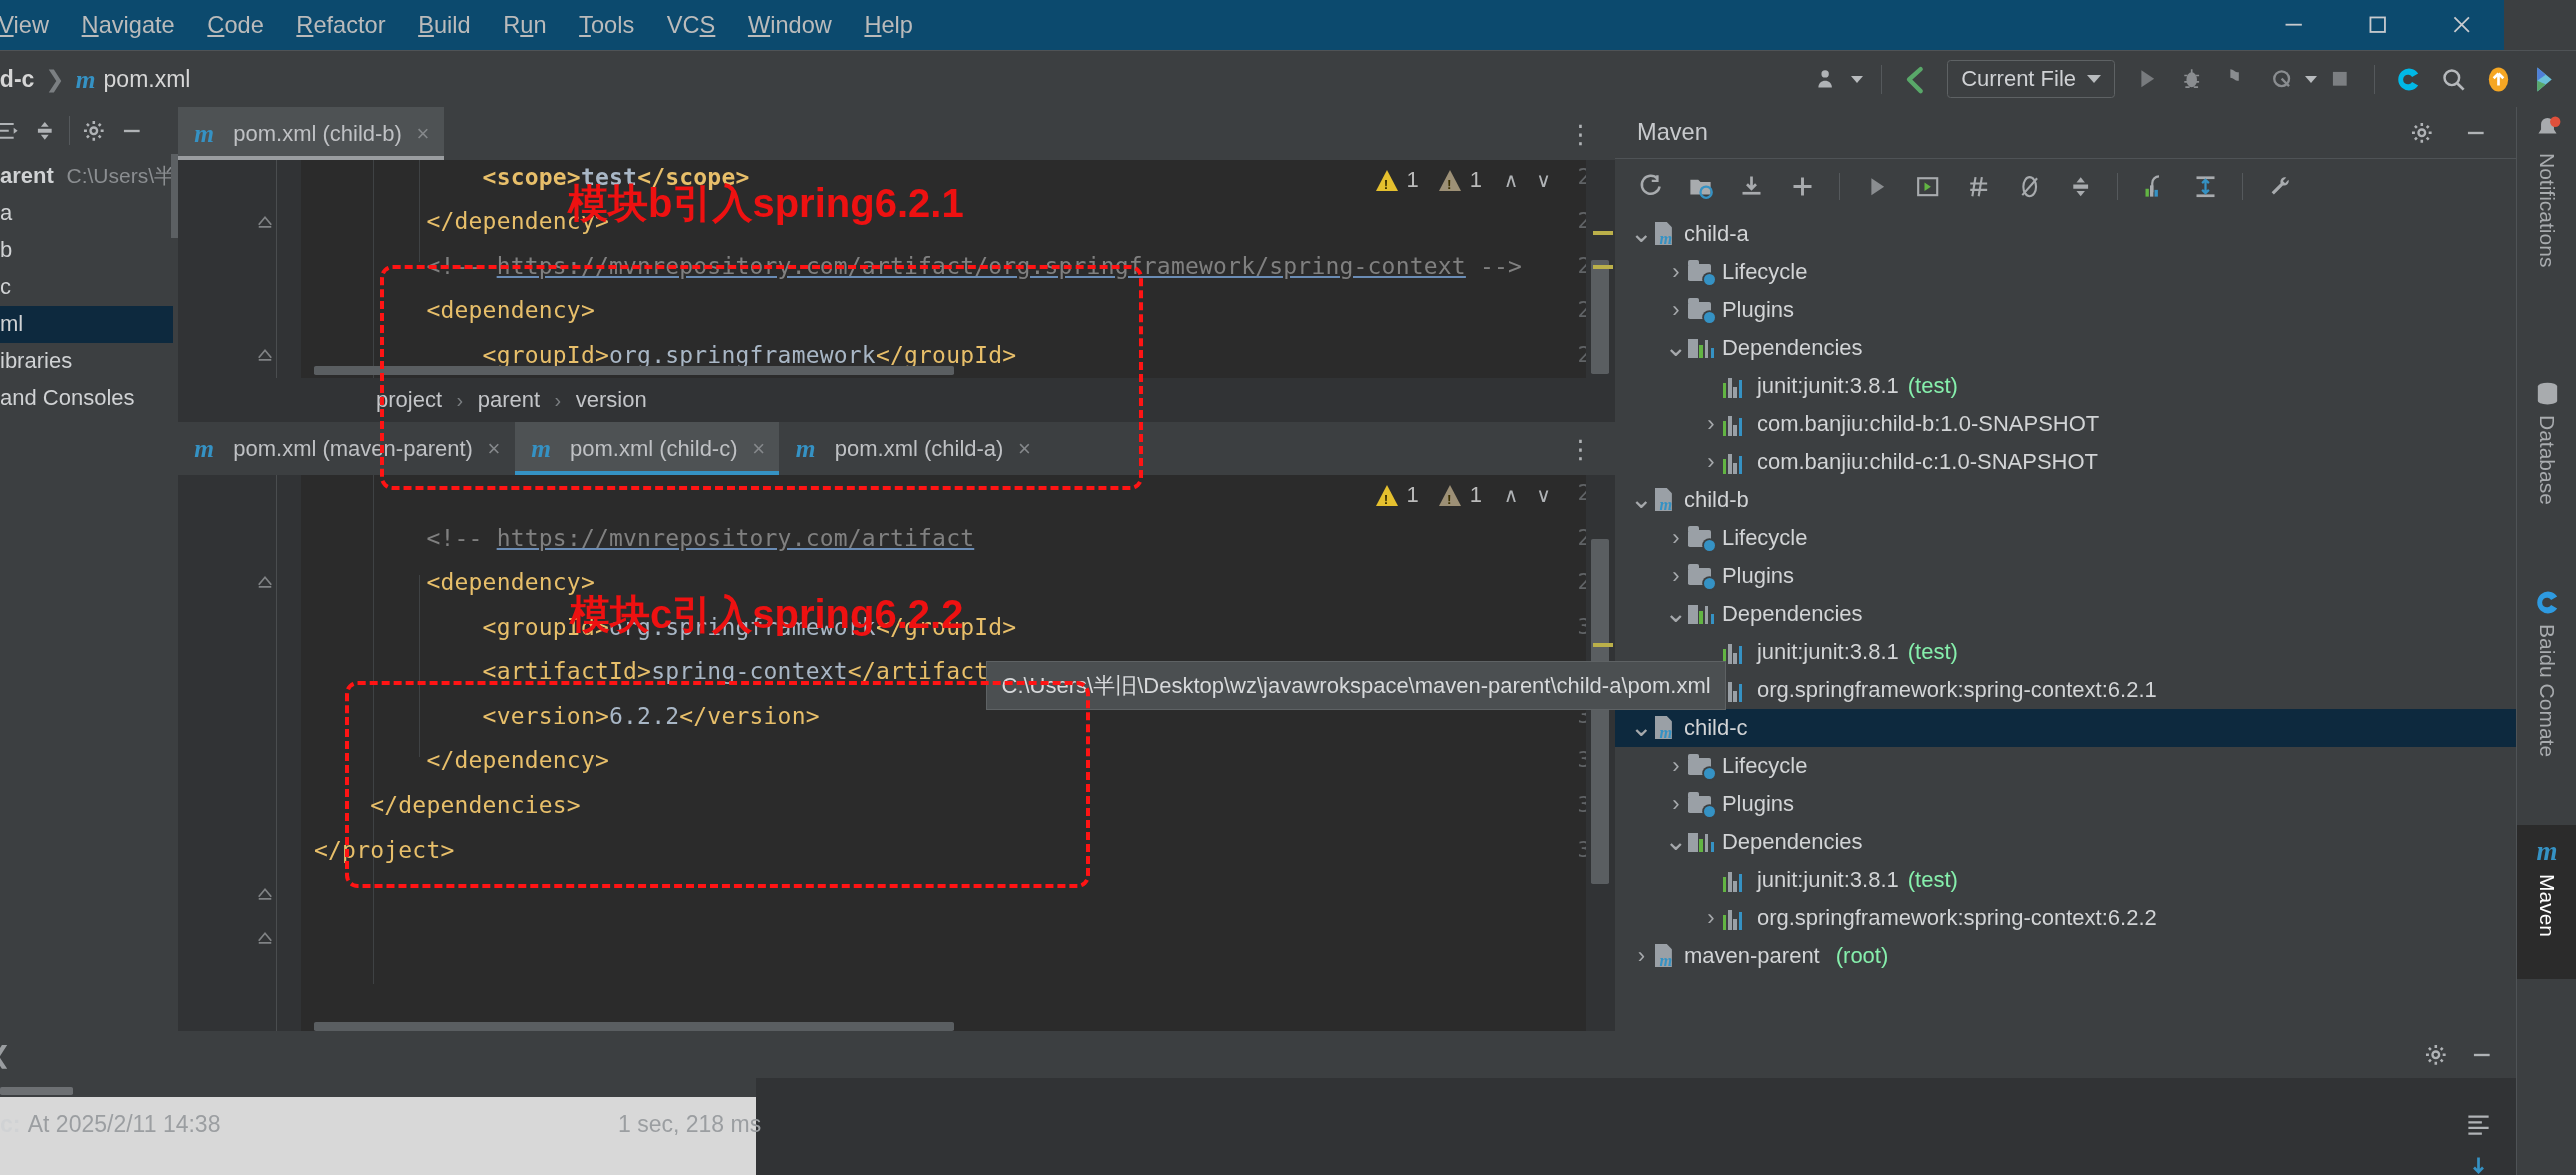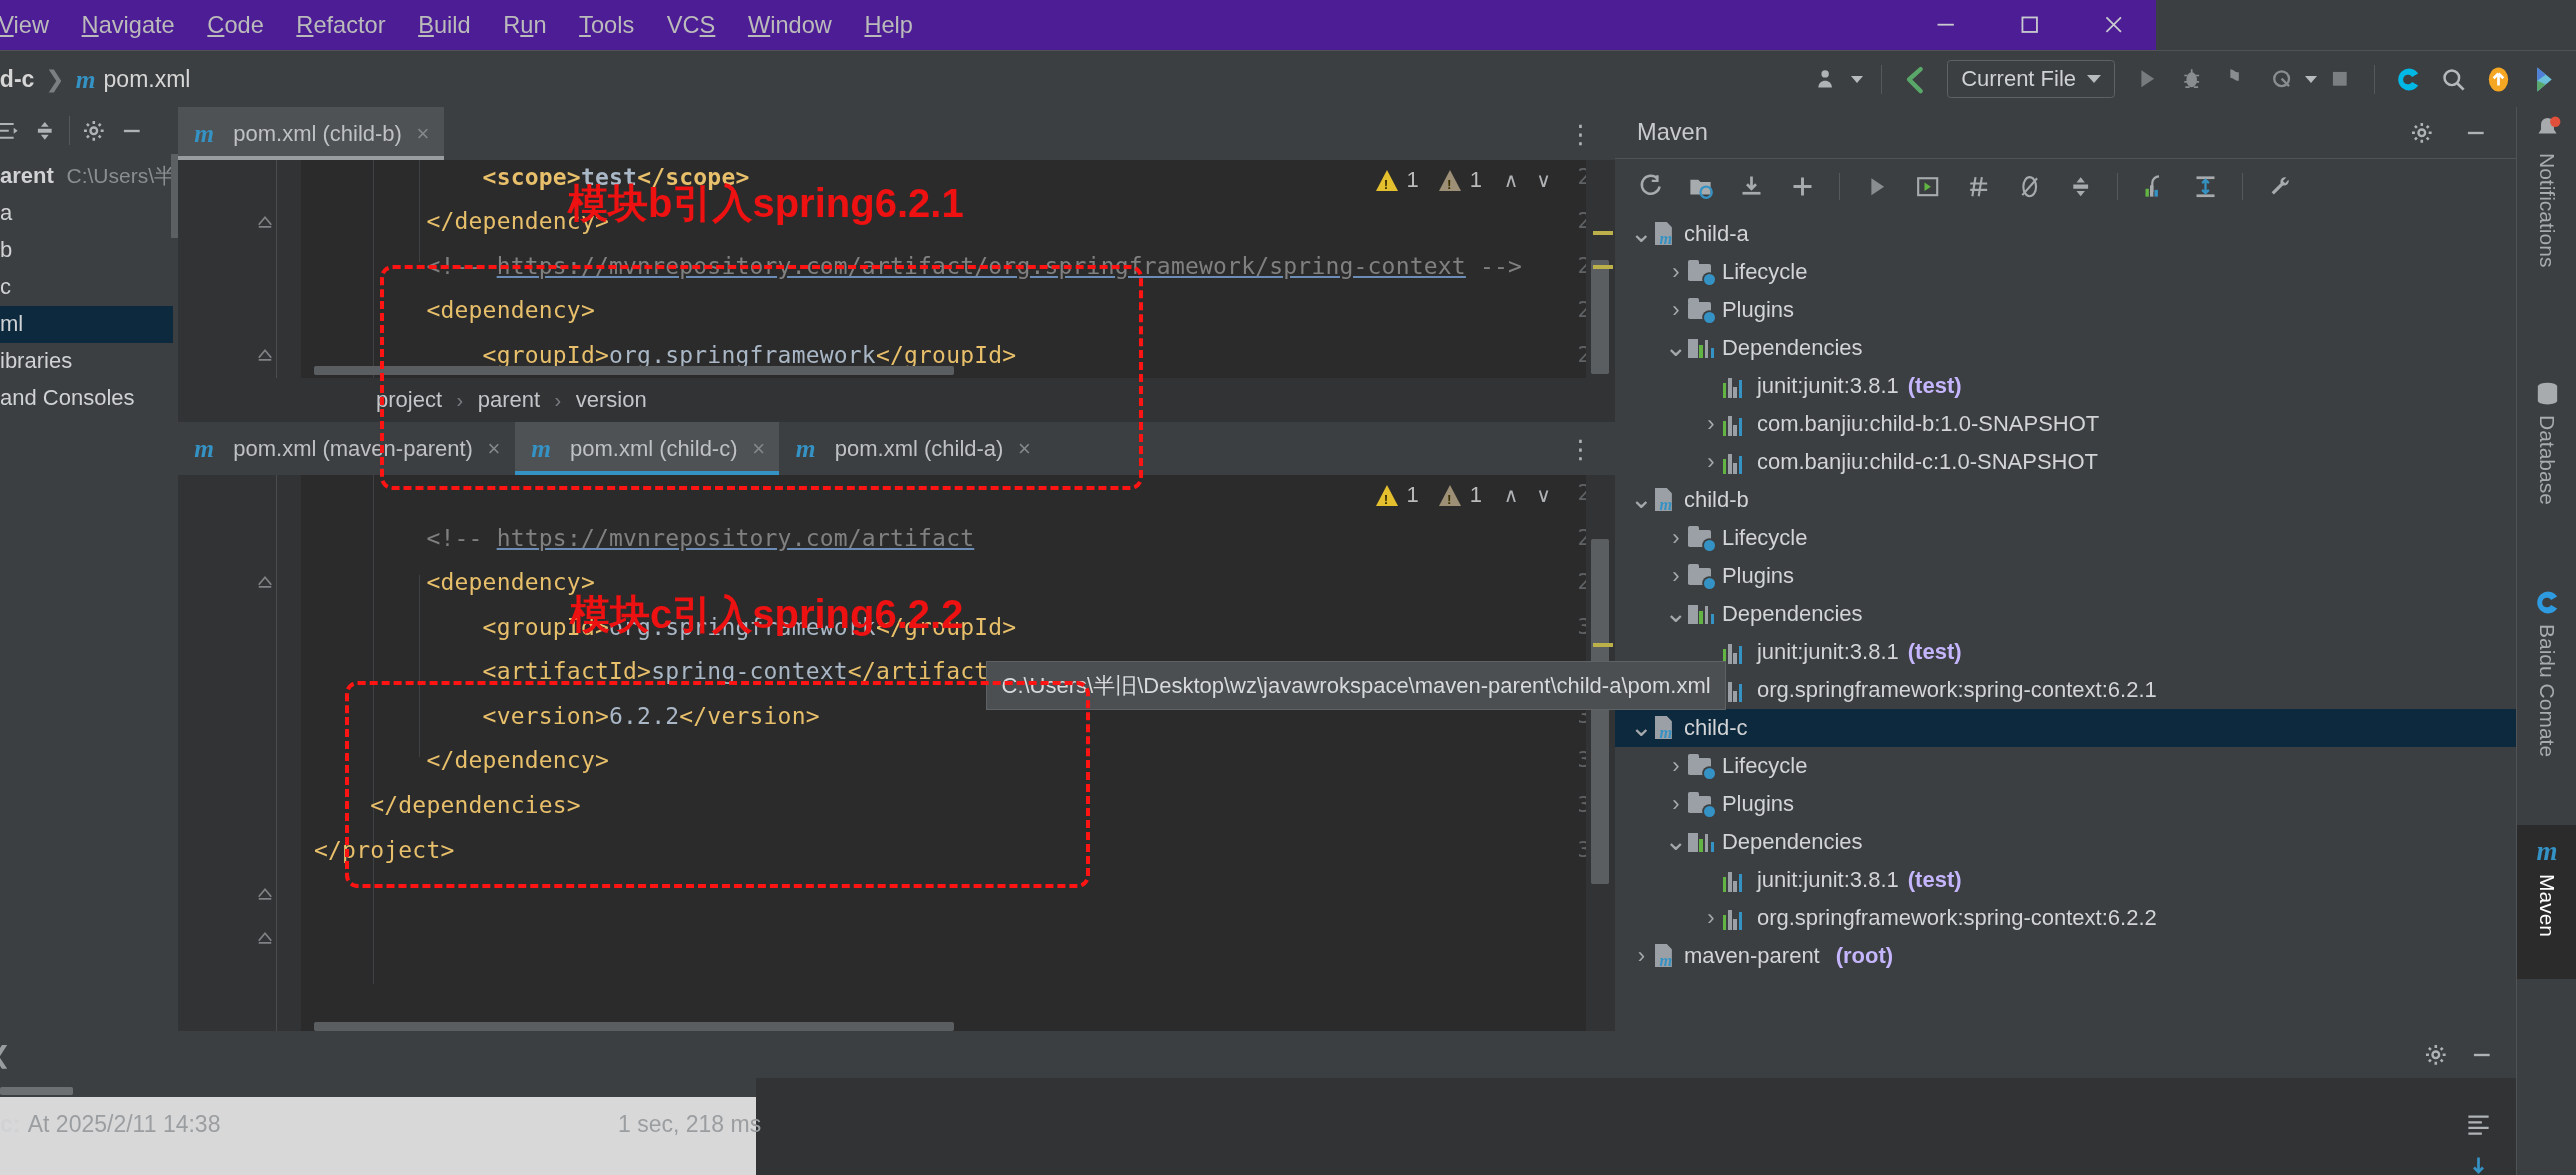--- a/index.html
+++ b/index.html
@@ -7,22 +7,22 @@
     width: 2576px; height: 1175px;
     background: #3c3f41;
     font-family: "Liberation Sans", sans-serif;
     overflow: hidden;
     -webkit-font-smoothing: antialiased;
   }
   .app { position: relative; width: 2576px; height: 1175px; background: #3c3f41; }
 
   
   .menubar {
-    position: absolute; left: 0; top: 0; width: 2156px; height: 50px;
-    background: #4c1d95; display: flex; align-items: center;
+    position: absolute; left: 0; top: 0; width: 2504px; height: 50px;
+    background: #0c4a6e; display: flex; align-items: center;
   }
   .menu-items { display: flex; align-items: center; margin-left: -18px; }
   .menu-item {
     color: #bbbbbb; font-size: 23.6px; padding: 0 16.3px; white-space: nowrap;
     line-height: 50px;
   }
   .menu-item .mn { text-decoration: underline; }
   .win-title {
     position: absolute; left: 858px; top: 0; line-height: 50px;
     color: #a0a3a6; font-size: 23.6px; white-space: nowrap;
@@ -189,21 +189,21 @@
   .mv-vsep { width:0.9px; height:27px; background:#55595c; margin: 0 11px; }
 
   .mv-tree { position: relative; }
   .mv-row {
     height: 38px; display: flex; align-items: center; color: #d2d4d6; font-size: 22px;
     white-space: nowrap; position: relative;
   }
   .mv-row.sel { background: #0d293e; }
   .mv-arrow { width: 23.6px; display: flex; align-items: center; justify-content: center; color: #a6a9ac; font-size: 18px; }
   .mv-lbl { margin-left: 7.3px; }
-  .mv-dim { color: #c4b5fd; font-weight: bold; }
+  .mv-dim { color: #86efac; }
   .mvicon { width: 27px; height: 25.4px; position: relative; flex: none; }
 
   
   .ic-module { width: 23.6px; height: 25.4px; position: relative; }
   .ic-module .pg { position:absolute; left:1.8px; top:0.9px; width:17px; height:23px; background:#9aa0a6; clip-path: polygon(0 0,70% 0,100% 22%,100% 100%,0 100%); }
   .ic-module .mm { position:absolute; left:6.4px; bottom:-2.7px; color:#3592c4; font-size:16.3px; font-weight:bold; font-style:italic; font-family:"Liberation Serif",serif;}
   
   .ic-folder { width: 27px; height: 23.6px; position: relative; }
   .ic-folder .f { position:absolute; left:0; top:3.6px; width:23.6px; height:17px; background:#9aa0a6; border-radius:1.8px; }
   .ic-folder .tabf { position:absolute; left:0; top:0; width:11px; height:5.4px; background:#9aa0a6; border-radius:1.8px 1.8px 0 0;}

